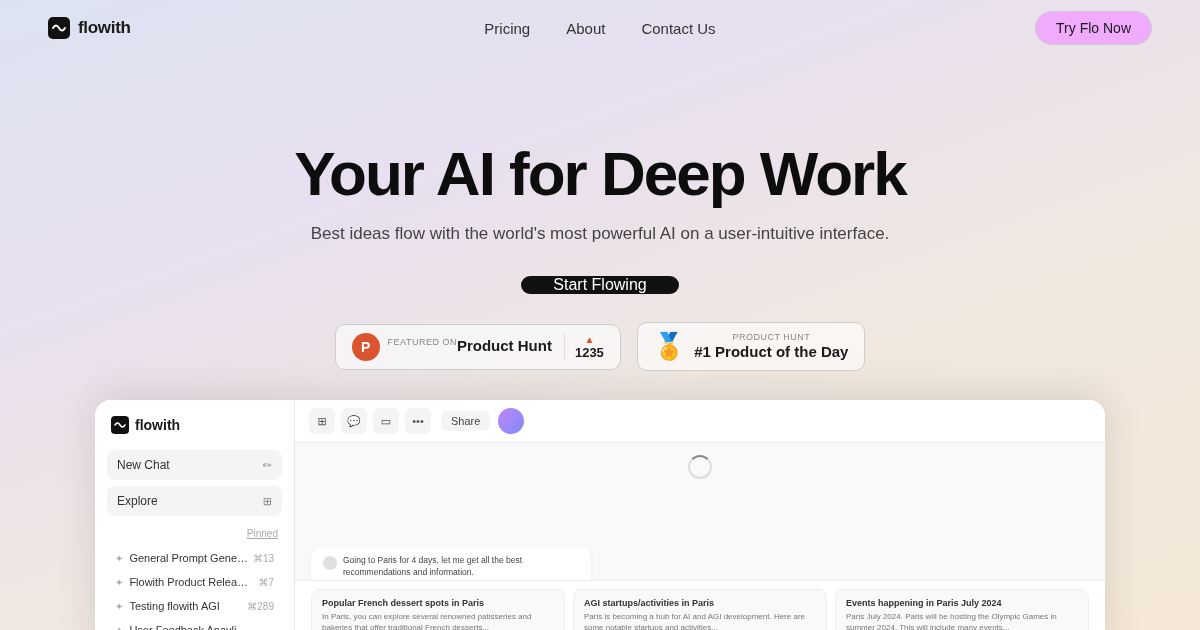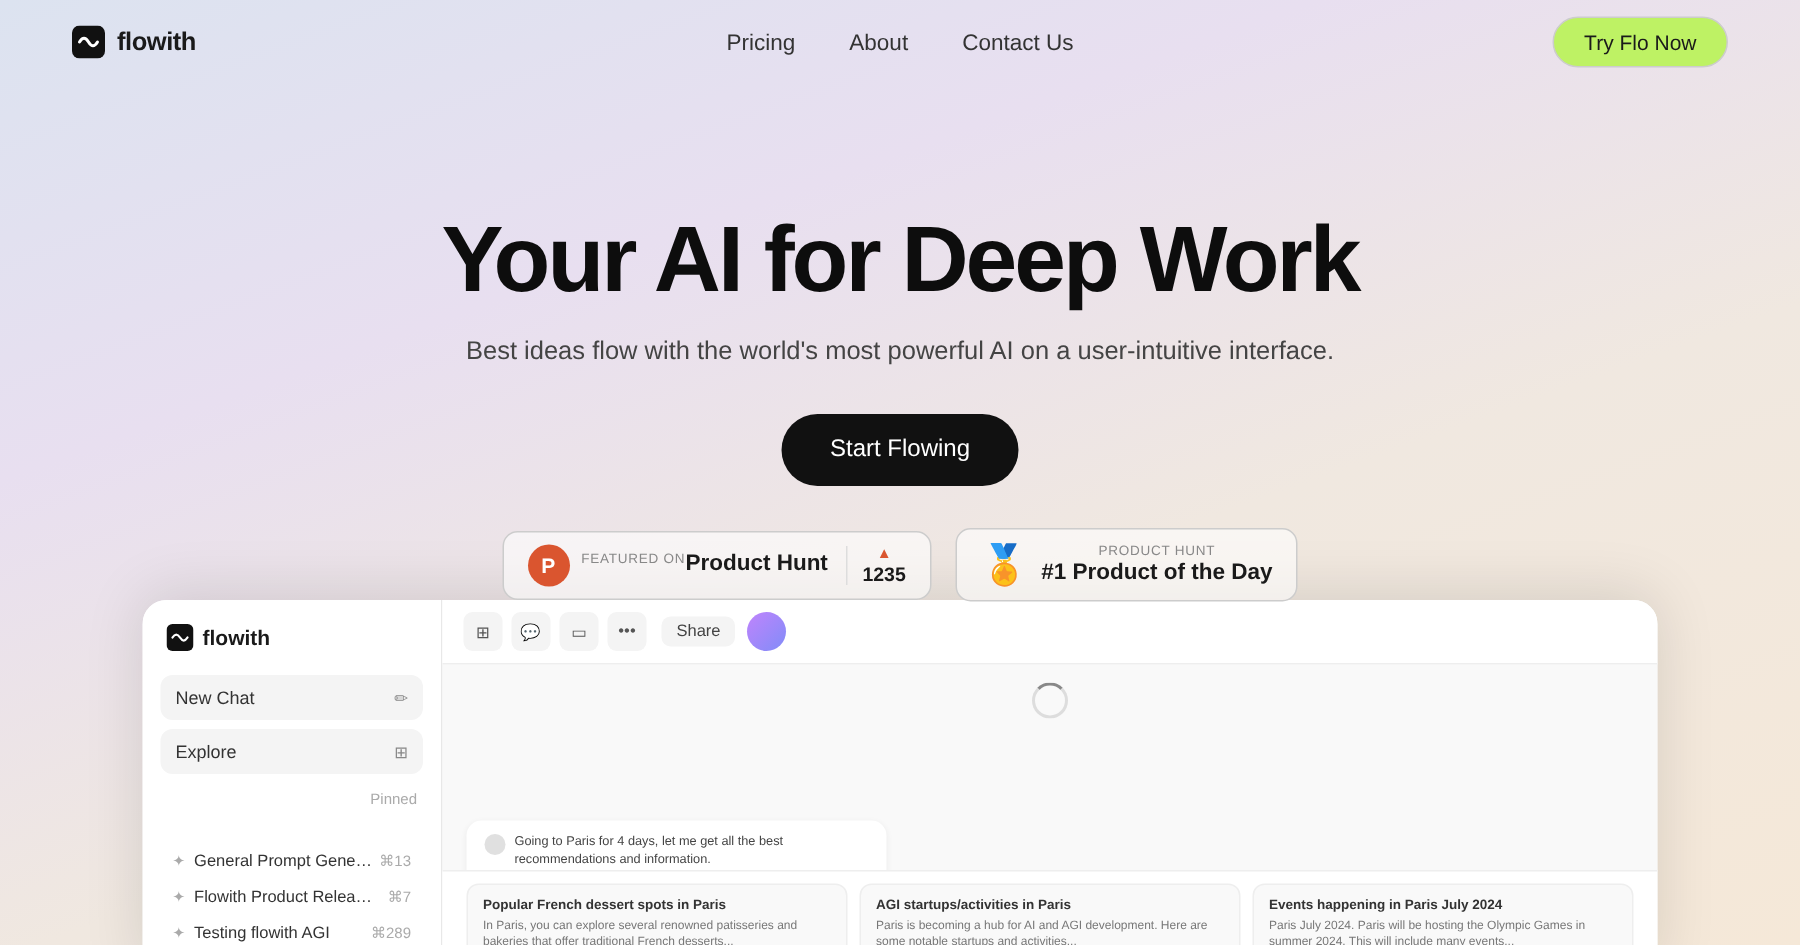--- a/index.html
+++ b/index.html
@@ -52,21 +52,21 @@
     }
 
     .nav-link {
       font-size: 15px;
       color: #333;
       text-decoration: none;
       cursor: pointer;
     }
 
     .try-btn {
-      background: #bef264;
+      background: #f0abfc;
       border: 1px solid #ccc;
       border-radius: 20px;
       padding: 8px 20px;
       font-size: 14px;
       font-weight: 500;
       color: #1a1a1a;
       cursor: pointer;
     }
 
     
@@ -92,21 +92,21 @@
       color: #444;
       margin-bottom: 14px;
       font-weight: 400;
     }
 
     .start-btn {
       background: #111;
       color: #fff;
       border: none;
       border-radius: 28px;
-      padding: 15px 32px;
+      padding: 0 32px;
       font-size: 16px;
       font-weight: 500;
       cursor: pointer;
       margin-bottom: 28px;
     }
 
     
     .badges {
       display: flex;
       align-items: center;
@@ -263,21 +263,22 @@
     .app-sidebar-icon {
       font-size: 11px;
       color: #888;
     }
 
     .app-sidebar-pinned {
       font-size: 10px;
       color: #aaa;
       text-align: right;
       padding: 6px 4px 4px;
-      margin-bottom: 20px;
+      margin-bottom: 4px;
+      text-decoration: underline;
     }
 
     .app-sidebar-item {
       display: flex;
       align-items: center;
       justify-content: space-between;
       padding: 5px 8px;
       font-size: 11px;
       color: #444;
       border-radius: 6px;

